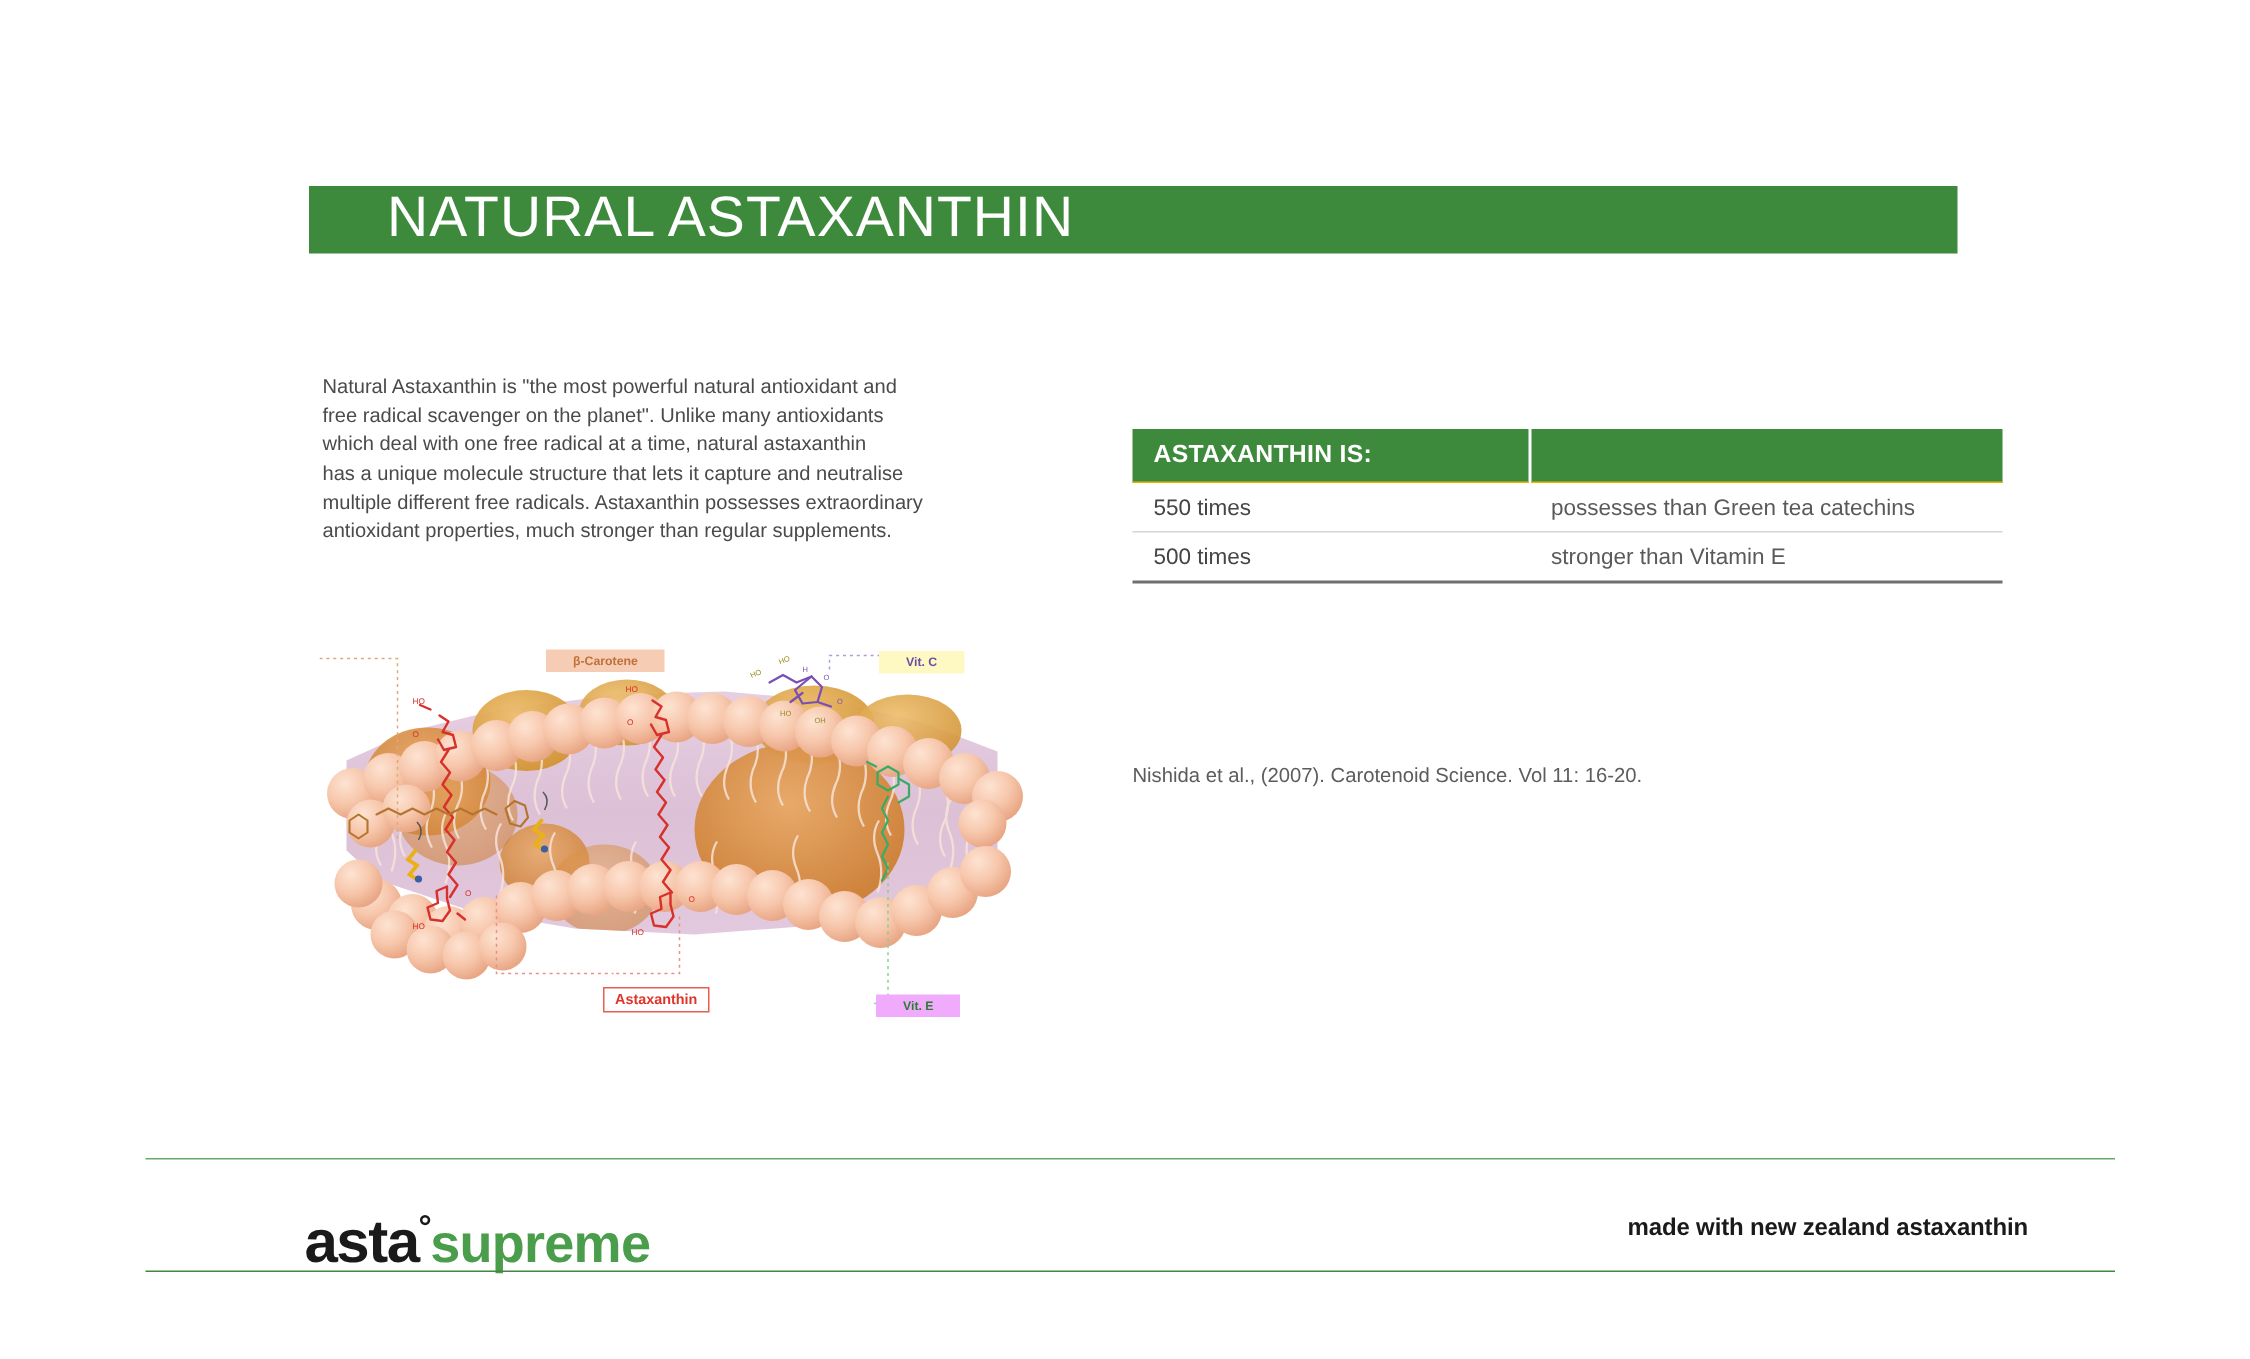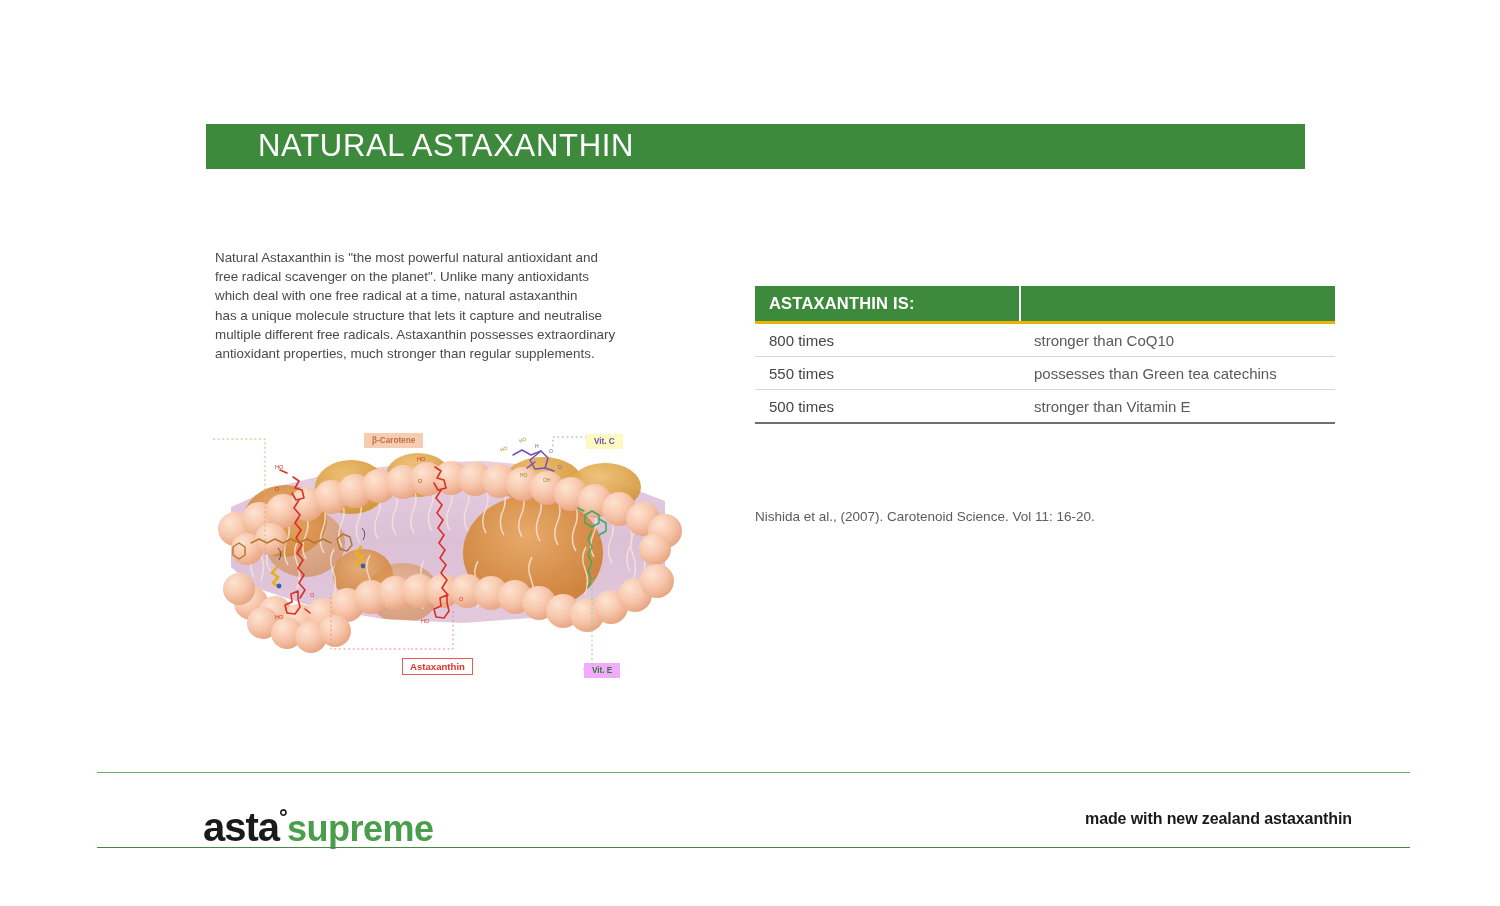--- a/index.html
+++ b/index.html
@@ -25,21 +25,21 @@
     height: 45px;
     background: #3E8A3C;
     box-sizing: border-box;
   }
   #header-title {
     position: absolute;
     left: 52px;
     top: 50%;
     transform: translateY(-52%);
     color: #ffffff;
-    font-size: 31px;
+    font-size: 38px;
     font-weight: 400;
     letter-spacing: 0.7px;
     white-space: nowrap;
     font-family: "Liberation Sans", sans-serif;
   }
 
   
   #left-col {
     position: absolute;
     left: 215px;
@@ -82,21 +82,21 @@
   }
   #facts-table th {
     background: #3E8A3C;
     color: #ffffff;
     font-size: 16.5px;
     font-weight: bold;
     text-align: left;
     padding: 8px 0 8px 14px;
     height: 17px;
     letter-spacing: 0.2px;
-    border-bottom: 3px solid #eab308;
+    border-bottom: 1px solid #eab308;
   }
   #facts-table th.th-left { width: 250px; border-right: 2px solid #ffffff; }
   #facts-table th.th-right { width: 300px; }
   #facts-table td {
     font-size: 15px;
     color: #4a4a4a;
     padding: 7px 0 7px 14px;
     border-bottom: 1px solid #d6d6d6;
     vertical-align: middle;
     height: 18px;
@@ -163,21 +163,21 @@
     color: #1a1a1a;
     white-space: nowrap;
     letter-spacing: -0.1px;
   }
 
   
   .callout {
     position: absolute;
     font-size: 8.2px;
     font-weight: bold;
-    padding: 2px 8px;
+    padding: 2px 18px;
     white-space: nowrap;
     box-sizing: border-box;
     line-height: 11px;
   }
   #label-beta-carotene {
     left: 364px; top: 433px;
     background: #f6cdb4; color: #c0703a;
   }
   #label-vitc {
     left: 586px; top: 434px;
@@ -416,24 +416,20 @@
 
 <table id="facts-table">
   <thead>
     <tr>
       <th class="th-left">ASTAXANTHIN IS:</th>
       <th class="th-right"></th>
     </tr>
   </thead>
   <tbody>
     <tr>
-      <td class="cell-times">800 times</td>
-      <td class="cell-desc">stronger than CoQ10</td>
-    </tr>
-    <tr>
       <td class="cell-times">550 times</td>
       <td class="cell-desc">possesses than Green tea catechins</td>
     </tr>
     <tr class="last-row">
       <td class="cell-times">500 times</td>
       <td class="cell-desc">stronger than Vitamin E</td>
     </tr>
   </tbody>
 </table>
 

